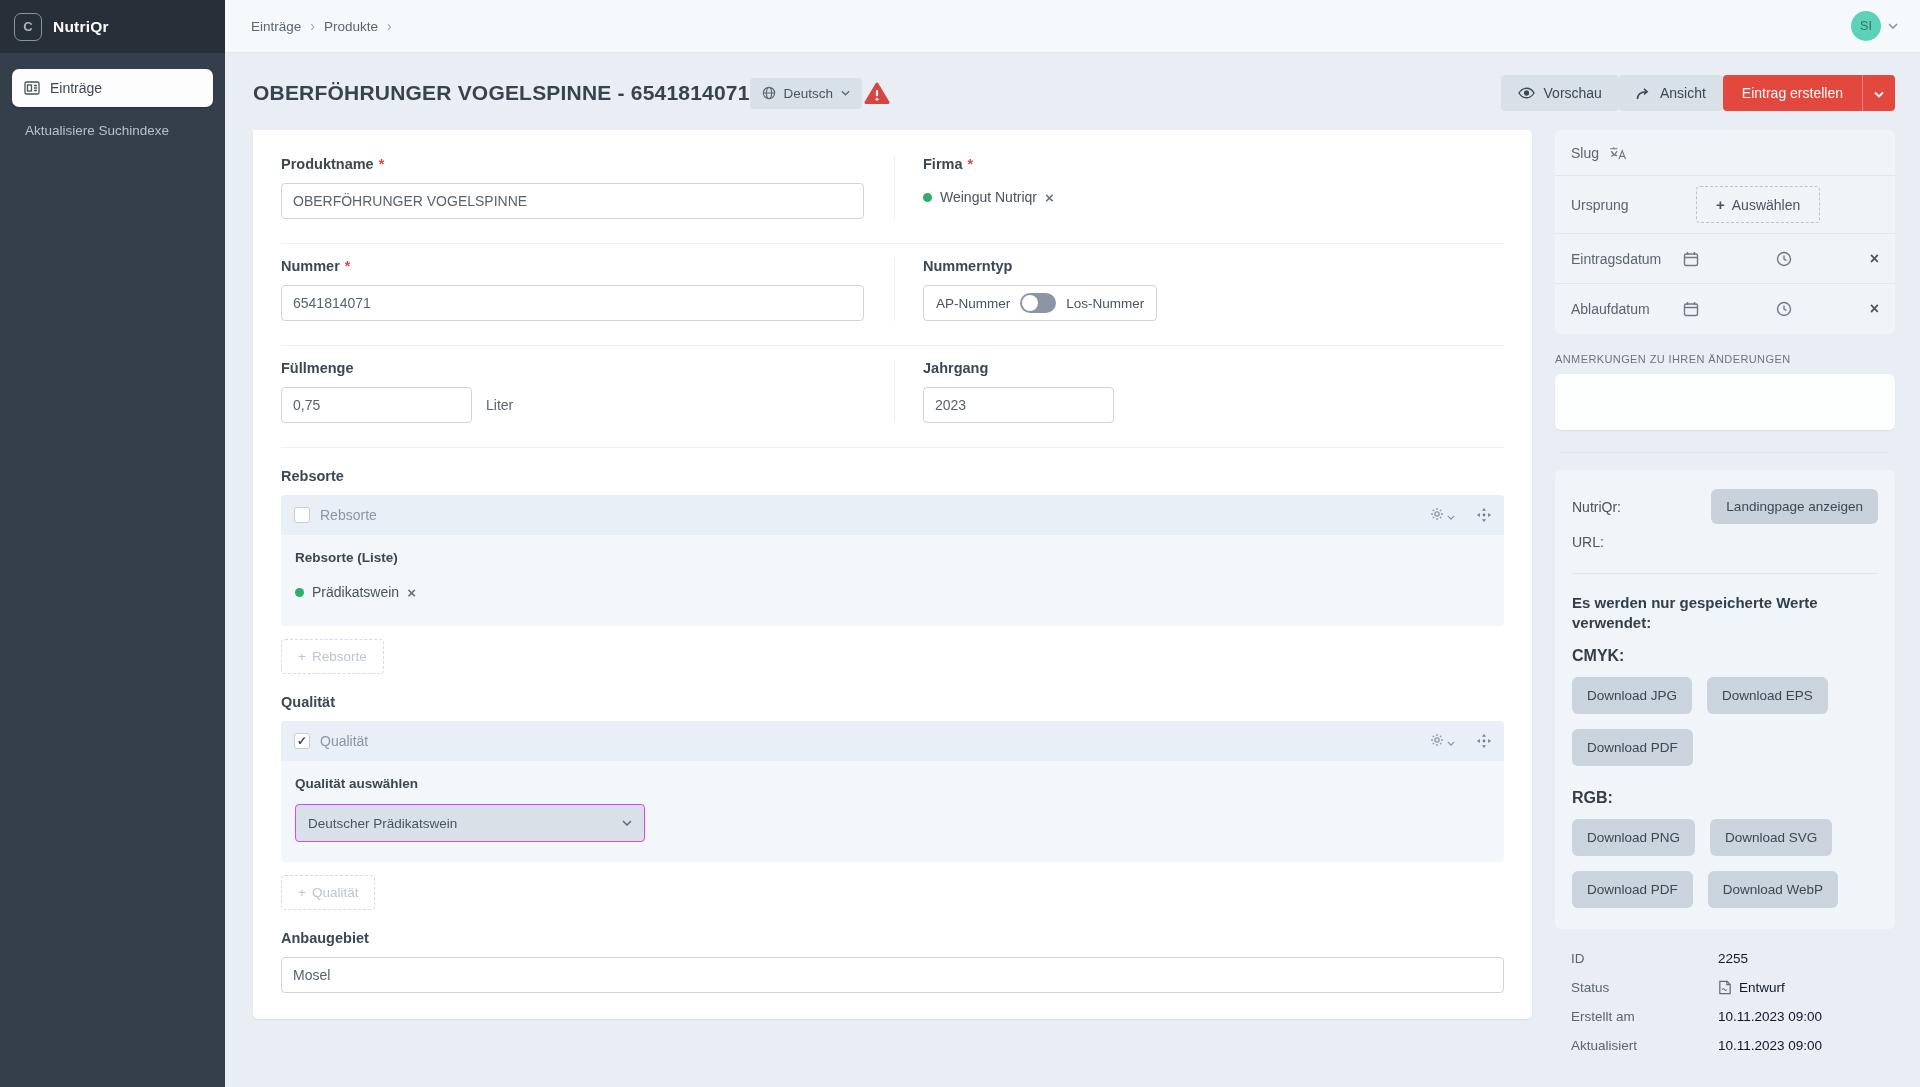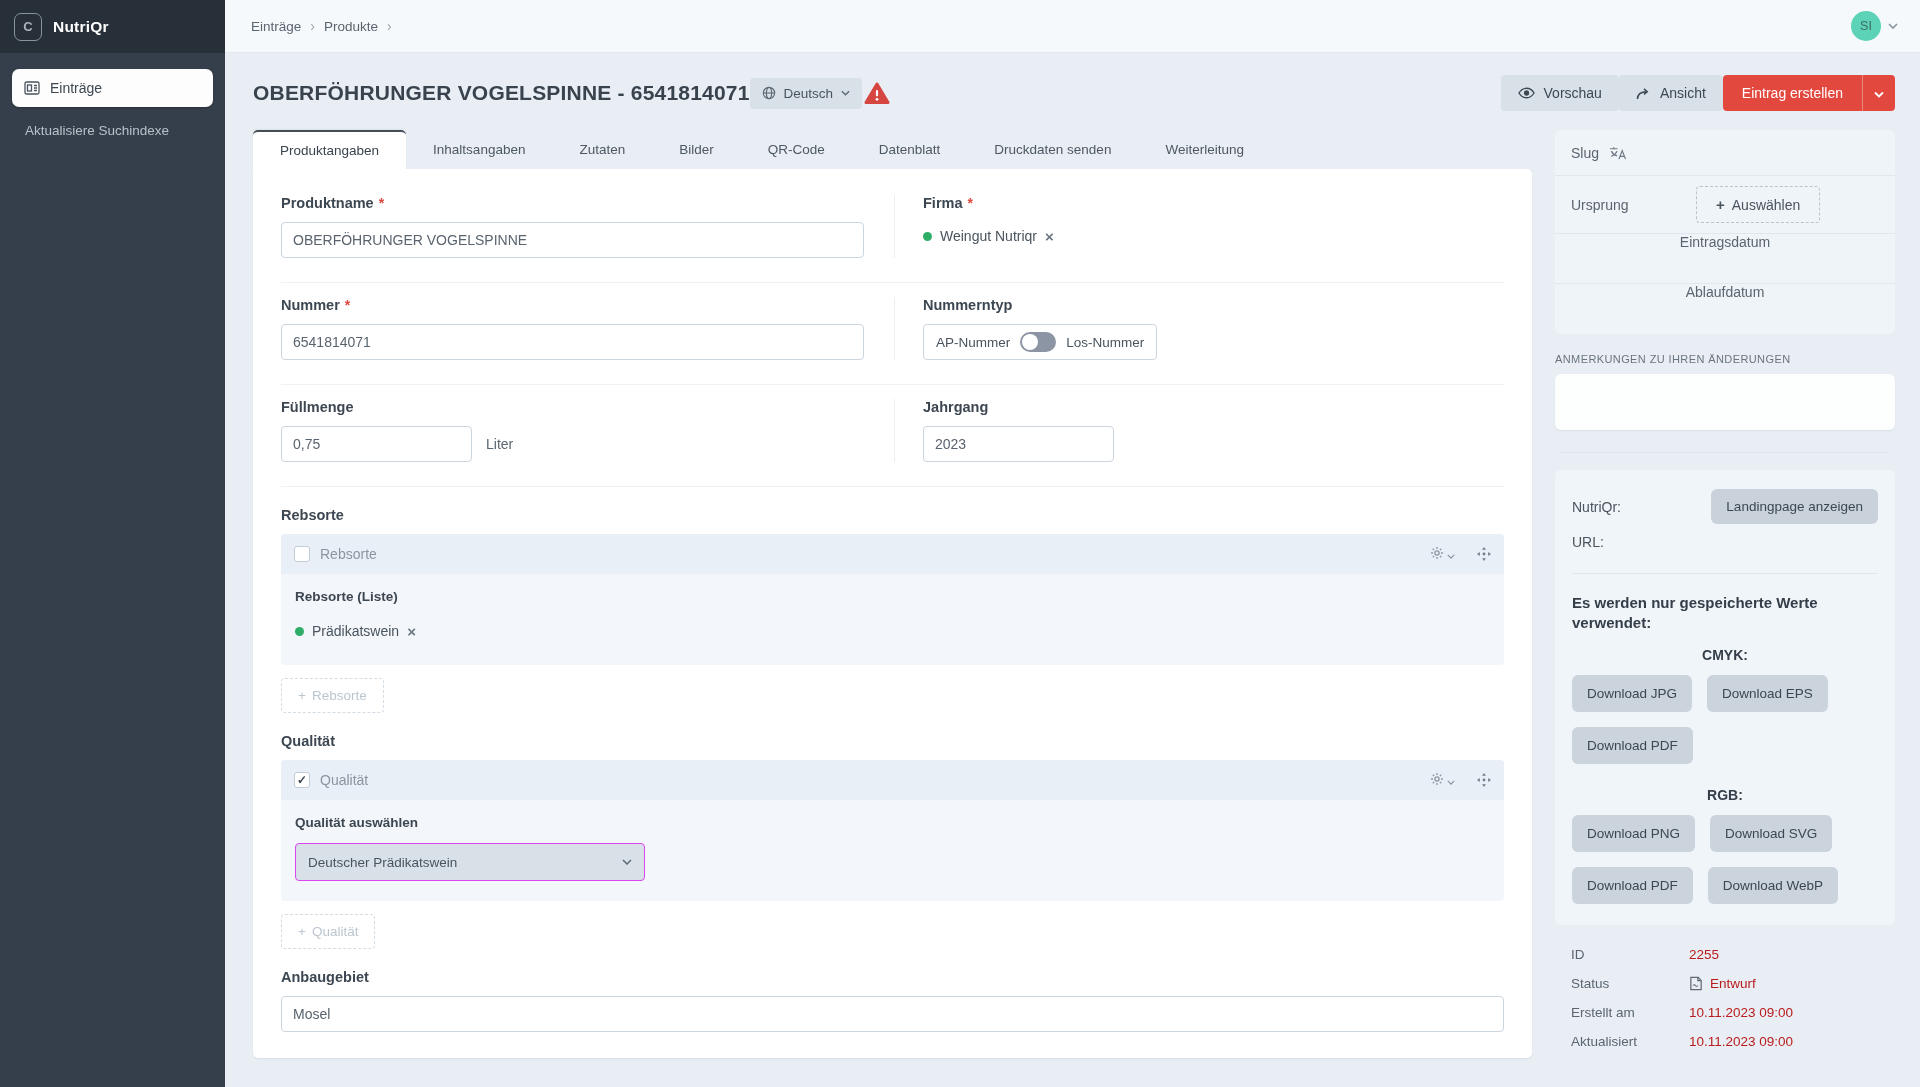--- a/index.html
+++ b/index.html
@@ -115,21 +115,21 @@
   .siderow:last-child { border-bottom:none; }
   .siderow .rlabel { flex:0 0 112px; }
   .row-slug { height:46px; gap:10px; }
   .row-slug .rlabel { flex:0 0 auto; }
   .trans-ico { color:#6f7a85; display:flex; cursor:pointer; }
   .row-ursprung { height:58px; }
   .dash-btn { display:inline-flex; align-items:center; gap:7px; border:1px dashed #b9c3cc; border-radius:4px;
               padding:9px 19px; background:transparent; color:#4a545e; font-size:14px; font-family:inherit;
               cursor:pointer; margin-left:13px; }
   .dash-btn .plus { font-weight:700; font-size:15px; }
-  .row-date { height:50px;flex-direction:column; }
+  .row-date { height:50px; }
   .date-icons { flex:1; display:flex; align-items:center; justify-content:space-between; }
   .date-icons .ic { color:#6f7a85; display:flex; cursor:pointer; }
   .x-ico { color:#4d5762; font-weight:700; font-size:16px; line-height:1; cursor:pointer; }
 
   .notes { margin-top:19px; }
   .notes-label { font-size:11px; letter-spacing:.4px; color:#6b757f; margin-bottom:9px; }
   .notes-area { width:100%; height:56px; border:none; border-radius:6px; background:#fdfefe; resize:none;
                 box-shadow:0 1px 2px rgba(40,50,60,.07); font-family:inherit; font-size:13px; padding:8px 10px; outline:none; }
 
   .side-divider { border:none; border-top:1px solid #dde5ec; margin:19px 6px 17px; }
@@ -137,30 +137,30 @@
   .sidecard { background:#f0f5f9; border-radius:6px; padding:19px 17px 21px; }
   .nutriqr-row { display:flex; align-items:center; justify-content:space-between; }
   .side-label { font-size:14px; color:#4a545e; }
   .btn-soft { background:#c9d2da; border:none; border-radius:6px; padding:10px 15px; font-size:13.5px;
               color:#3d4752; font-family:inherit; cursor:pointer; }
   .url-label { margin-top:10px; margin-bottom:9px; }
   .url-input { width:100%; height:38px; border:none; border-radius:4px; background:#fdfefe; padding:0 11px;
                font-size:13.5px; color:#9aa4ae; font-family:inherit; outline:none; }
   .card-divider { border:none; border-top:1px solid #dfe7ee; margin:23px 0 19px; }
   .saved-note { font-size:15px; font-weight:700; color:#333e49; line-height:1.3; margin-bottom:15px; }
-  .group-label { font-size:14px; font-weight:700; color:#333e49; margin-bottom:12px;text-align:center; }
+  .group-label { font-size:16px; font-weight:700; color:#333e49; margin-bottom:12px; }
   .btn-row { display:flex; flex-wrap:wrap; gap:15px; }
   .dl-btn { background:#cbd4dc; border:none; border-radius:6px; padding:11px 15px; font-size:13.5px;
             color:#3d4752; font-family:inherit; cursor:pointer; }
   .rgb-group { margin-top:23px; }
 
   .meta { margin-top:15px; padding:0 2px; }
   .meta-row { display:flex; align-items:center; padding:7px 14px; font-size:13.5px; }
   .meta-label { flex:0 0 118px; color:#5a6570; }
-  .meta-value { color:#b91c1c; display:flex; align-items:center; gap:7px; }
+  .meta-value { color:#0f172a; display:flex; align-items:center; gap:7px;margin-left:29px; }
   .meta-value .ic { color:#5f6a74; display:flex; }
 </style>
 </head>
 <body>
 
 <div class="app">
 
   <aside class="sidebar">
     <div class="sidebar-head">
       <div class="logo-box">
@@ -255,30 +255,20 @@
                   <path d="M1 1l4 4 4-4"></path>
                 </svg>
             </span>
           </button>
         </div>
       </div>
 
       <div class="content-row">
 
         <div class="workarea">
-          <div class="tabs">
-            <div class="tab active">Produktangaben</div>
-            <div class="tab">Inhaltsangaben</div>
-            <div class="tab">Zutaten</div>
-            <div class="tab">Bilder</div>
-            <div class="tab">QR-Code</div>
-            <div class="tab">Datenblatt</div>
-            <div class="tab">Druckdaten senden</div>
-            <div class="tab">Weiterleitung</div>
-          </div>
 
           <div class="card">
 
             <div class="frow first">
               <div class="fcol-l">
                 <div class="flabel">
                   <span>Produktname</span>
                   <span class="req">*</span>
                 </div>
                 <input class="tinput" value="OBERFÖHRUNGER VOGELSPINNE" style="">

